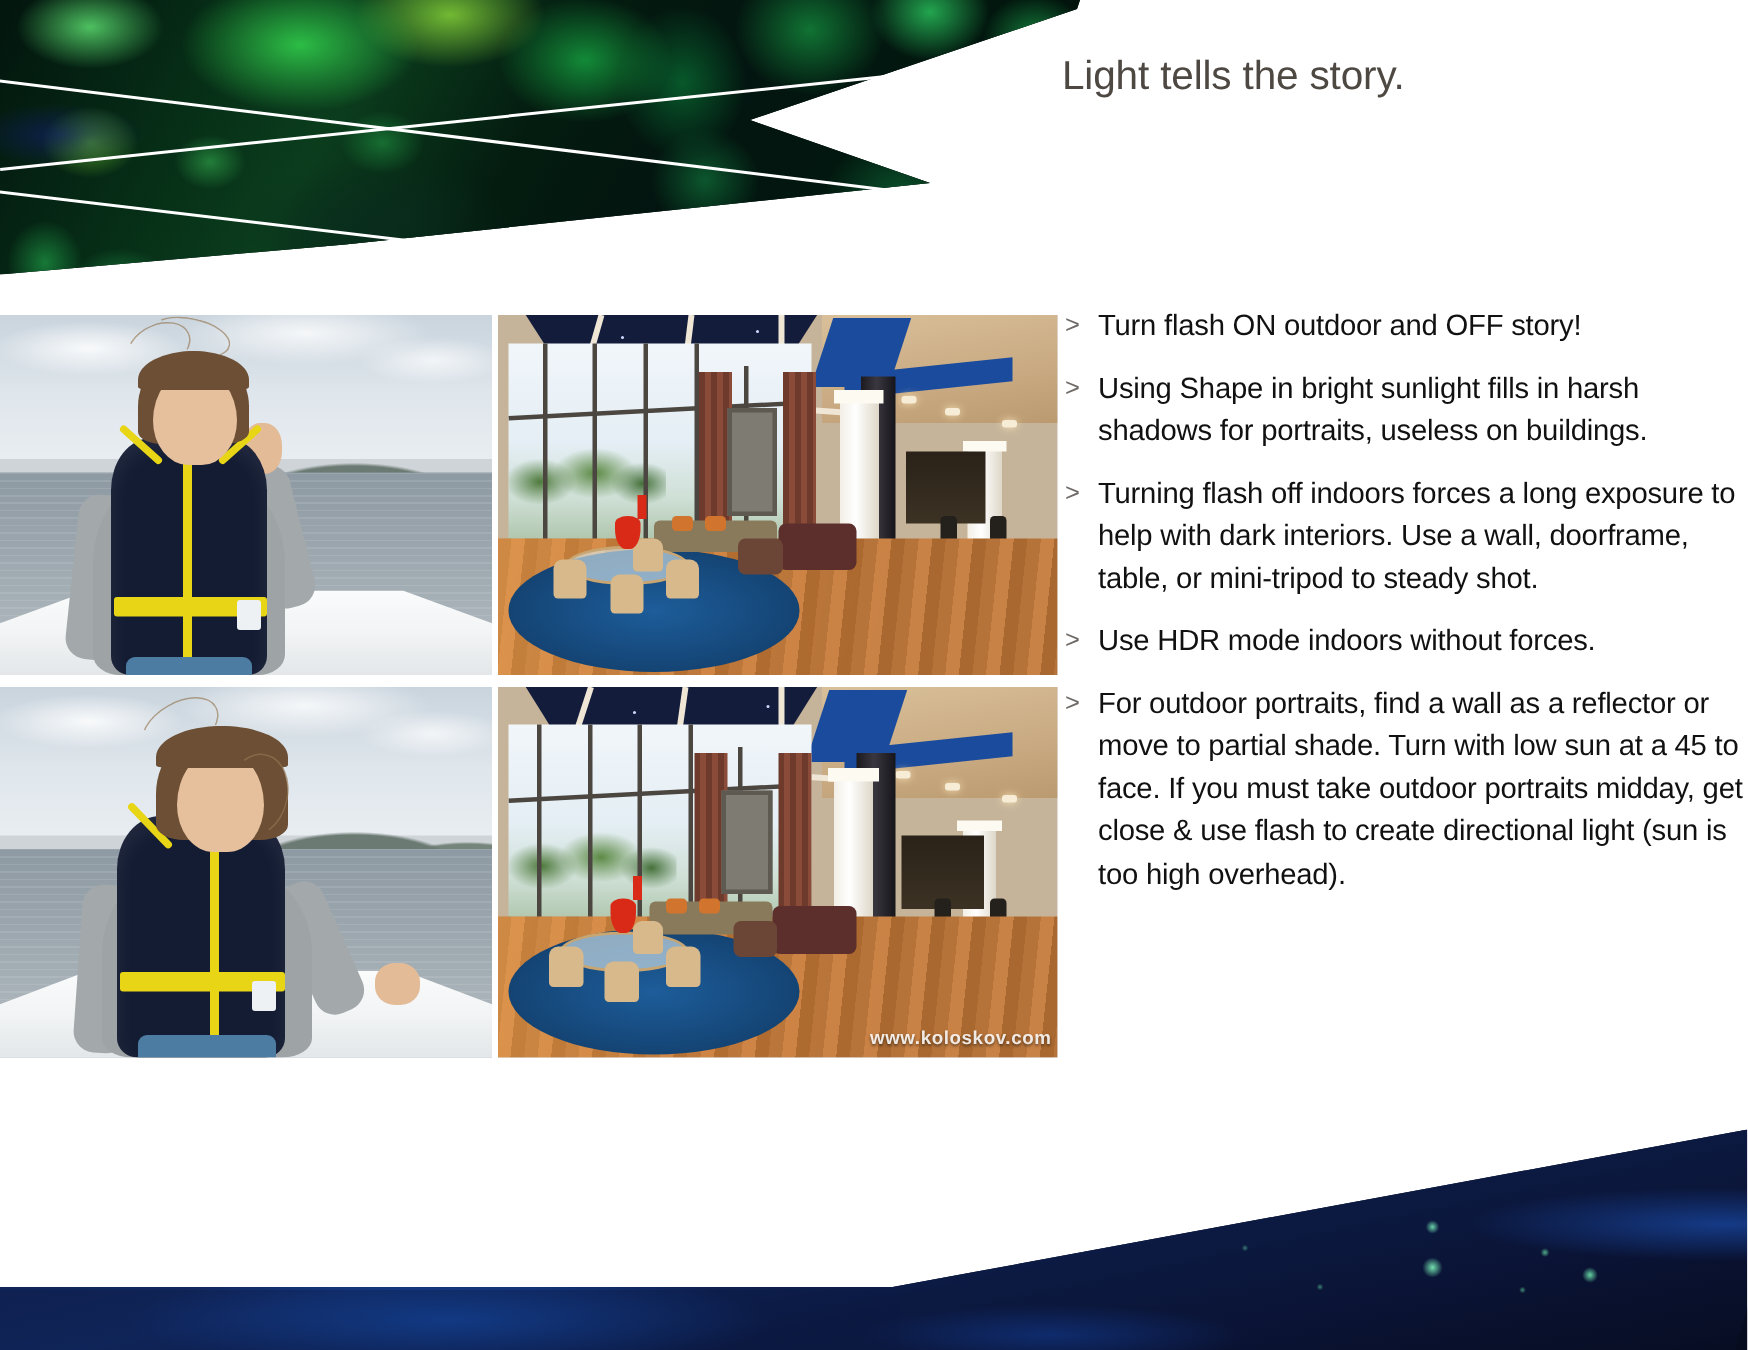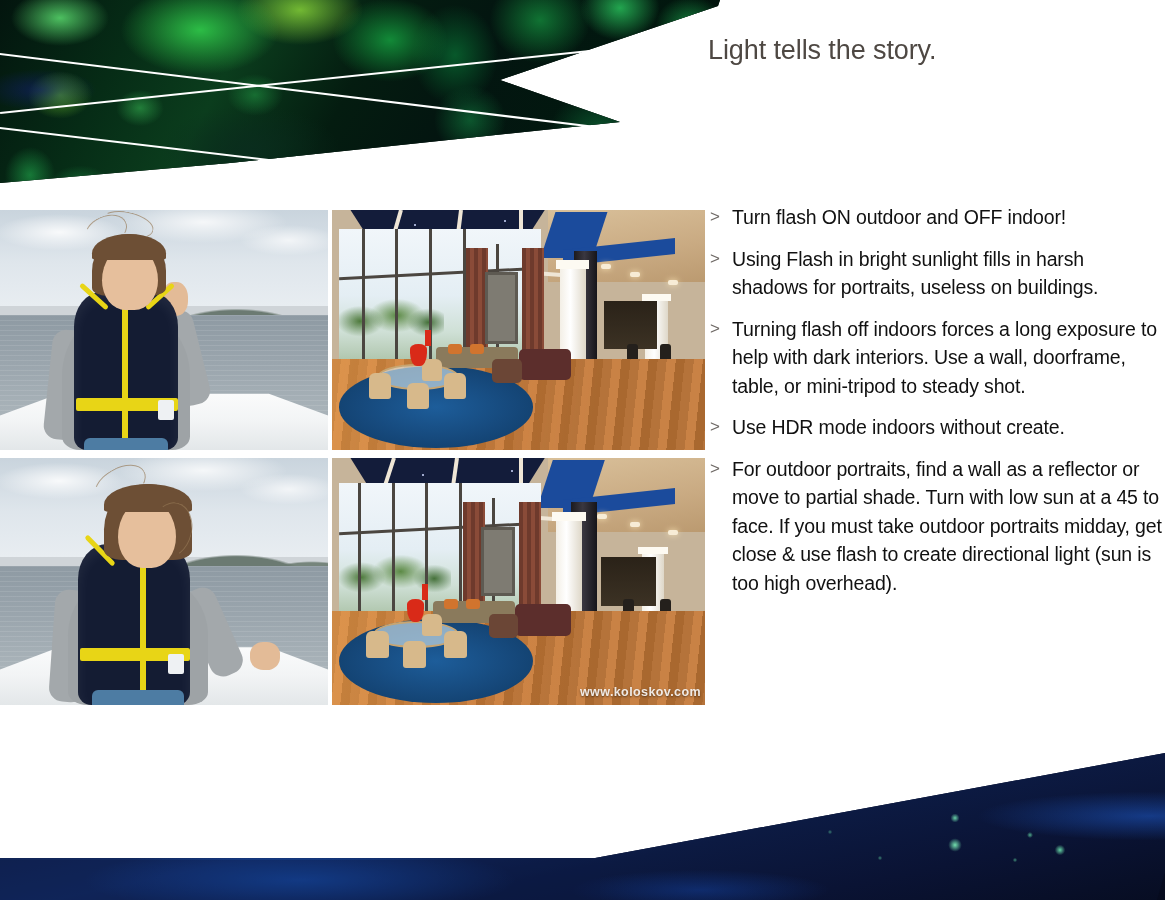--- a/index.html
+++ b/index.html
@@ -316,33 +316,33 @@
 
 <div id="header">
   <div id="subtitle">
     <div class="subtitle-line">Light tells the story.</div>
   </div>
 </div>
 
 <div id="bullets">
   <div class="bullet">
     <span class="bullet-marker">&gt;</span>
-    <span class="bullet-text">Turn flash ON outdoor and OFF indoor!</span>
+    <span class="bullet-text">Turn flash ON outdoor and OFF story!</span>
   </div>
   <div class="bullet">
     <span class="bullet-marker">&gt;</span>
-    <span class="bullet-text">Using Flash in bright sunlight fills in harsh shadows for portraits, useless on buildings.</span>
+    <span class="bullet-text">Using Shape in bright sunlight fills in harsh shadows for portraits, useless on buildings.</span>
   </div>
   <div class="bullet">
     <span class="bullet-marker">&gt;</span>
     <span class="bullet-text">Turning flash off indoors forces a long exposure to help with dark interiors. Use a wall, doorframe, table, or mini-tripod to steady shot.</span>
   </div>
   <div class="bullet">
     <span class="bullet-marker">&gt;</span>
-    <span class="bullet-text">Use HDR mode indoors without create.</span>
+    <span class="bullet-text">Use HDR mode indoors without forces.</span>
   </div>
   <div class="bullet">
     <span class="bullet-marker">&gt;</span>
     <span class="bullet-text">For outdoor portraits, find a wall as a reflector or move to partial shade. Turn with low sun at a 45 to face. If you must take outdoor portraits midday, get close &amp; use flash to create directional light (sun is too high overhead).</span>
   </div>
 </div>
 
 <div class="photo" id="photo-boat-1">
   <div class="boat">
     <div class="sky"></div>

